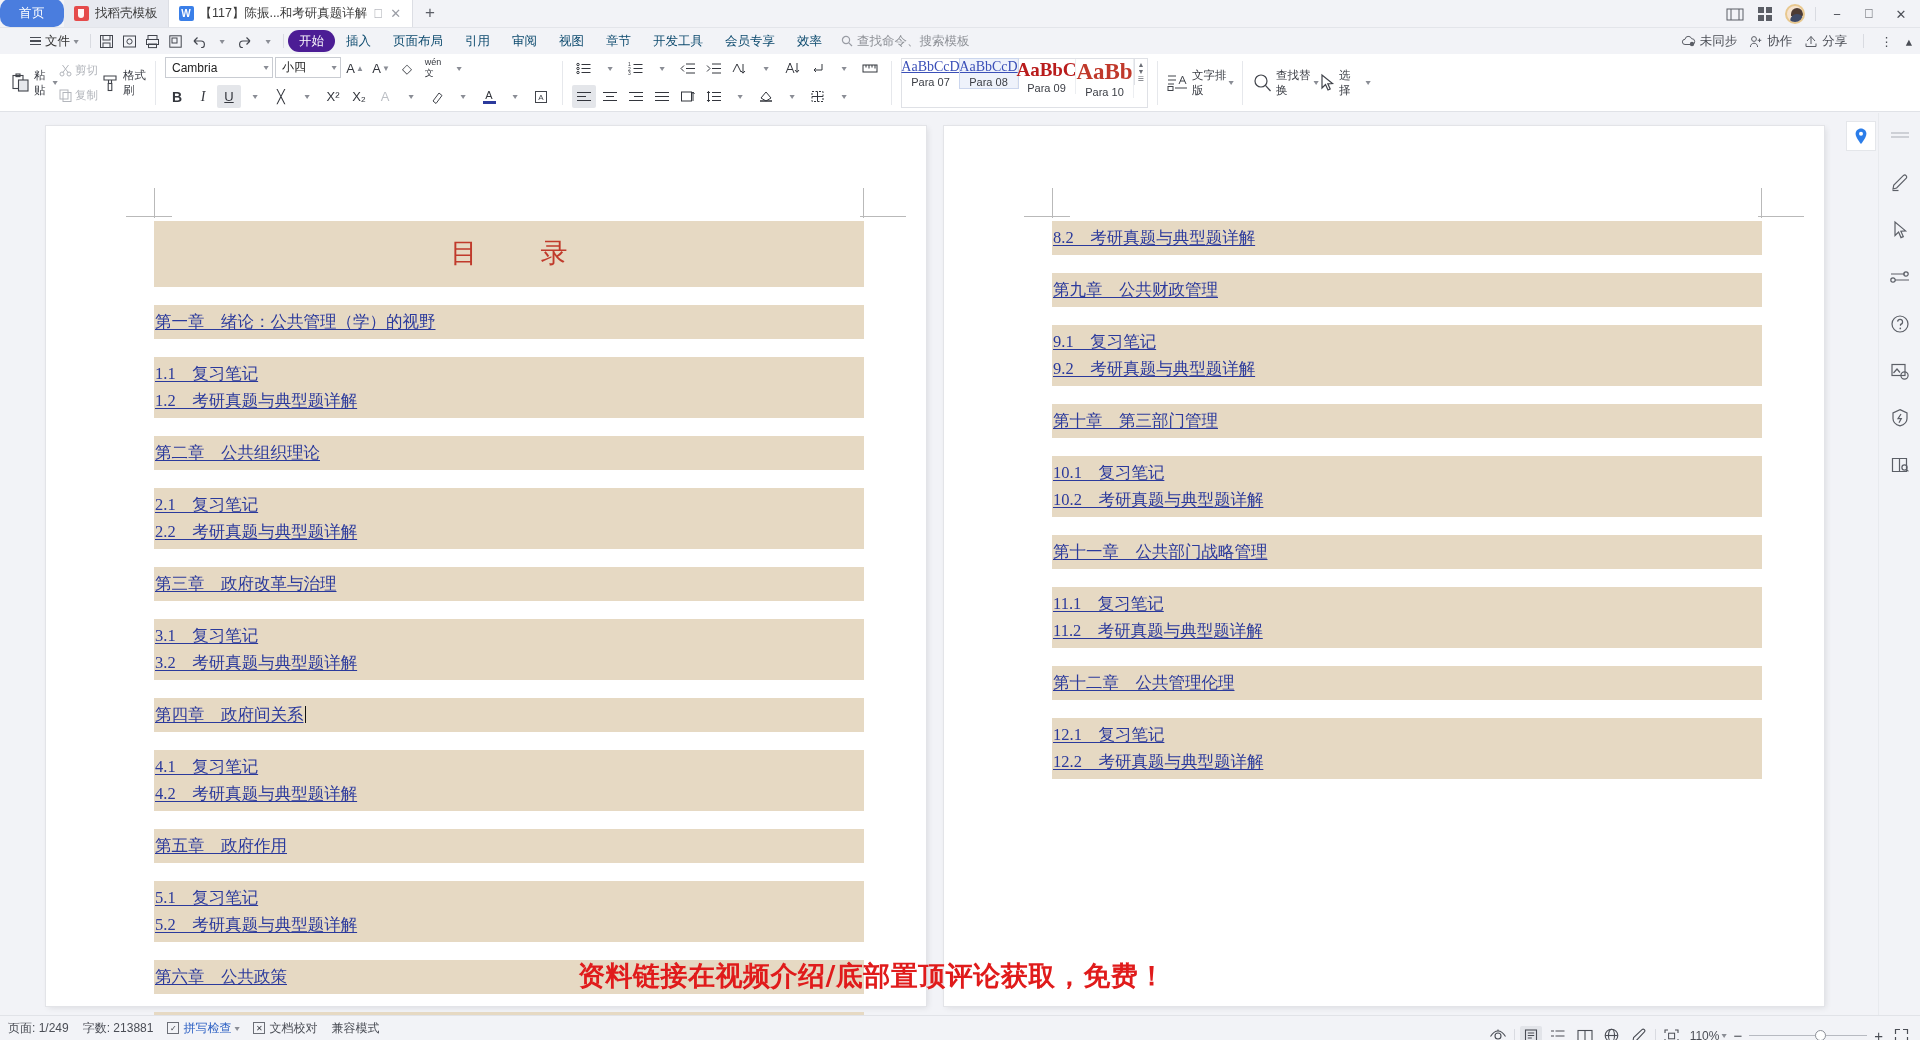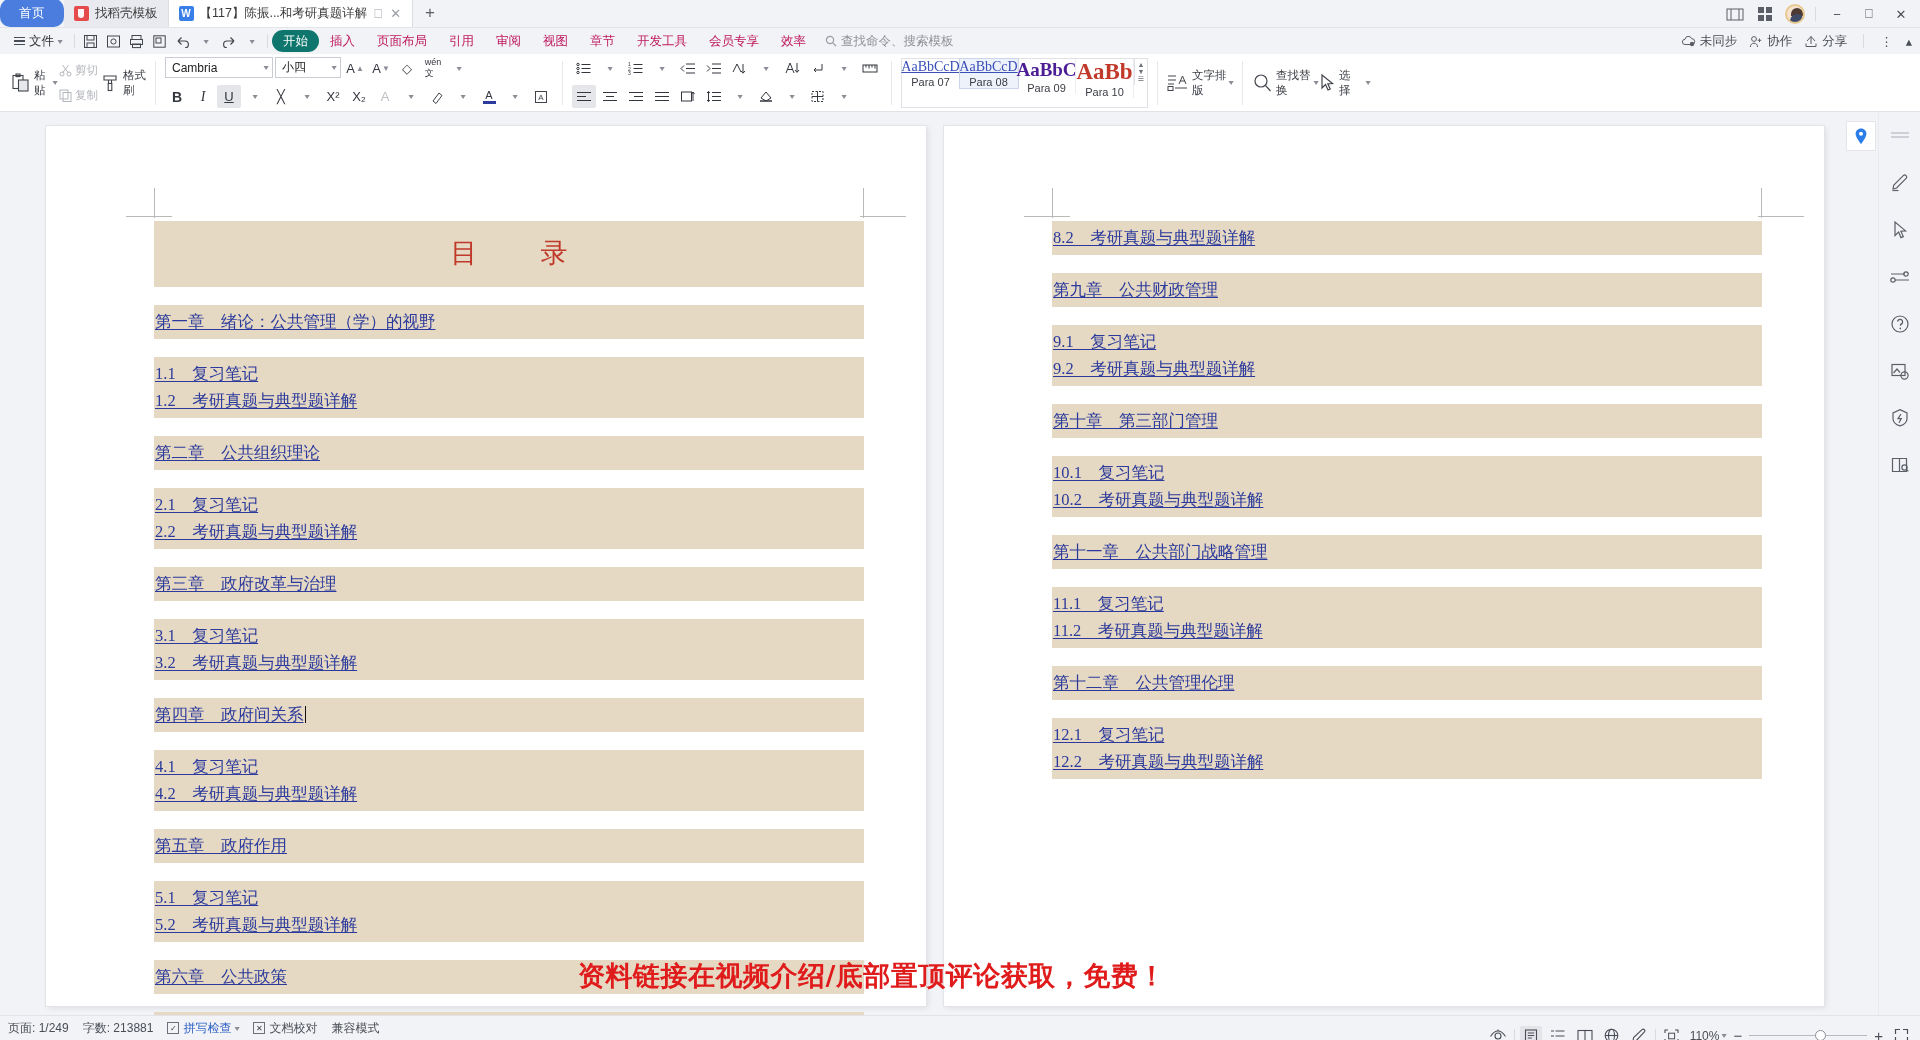--- a/index.html
+++ b/index.html
@@ -44,32 +44,32 @@
   .tb-btn{ width:28px;height:24px;display:flex;align-items:center;justify-content:center;color:#5b5e66;}
   .avatar{ width:20px;height:20px;border-radius:50%;background:#f6e3cf;border:2px solid #e8c88f;
     position:relative; overflow:hidden;}
   .avatar:before{content:"";position:absolute;width:12px;height:8px;background:#4d3b33;border-radius:6px 6px 0 0;left:4px;top:2px;}
   .avatar:after{content:"";position:absolute;width:14px;height:8px;background:#3f4a66;border-radius:7px 7px 0 0;left:3px;bottom:0;}
   .wbtn{ width:30px;height:24px;display:flex;align-items:center;justify-content:center;color:#4c4f57;font-size:13px;}
 
   
   .menubar{
     height:26px; background:#f2f3f7; display:flex; align-items:center;
-    position:relative; padding-left:6px; gap:0;
+    position:relative; padding-left:22px; gap:0;
   }
   .mfile{ display:flex;align-items:center;gap:4px;padding:0 8px;height:22px;font-size:12.5px;color:#333;}
   .hamb{ display:inline-block;width:11px;height:9px;position:relative;}
   .hamb i{position:absolute;left:0;width:11px;height:1.4px;background:#4a4d55;}
   .hamb i:nth-child(1){top:0}.hamb i:nth-child(2){top:3.8px}.hamb i:nth-child(3){top:7.6px}
   .caret{ font-size:8px;color:#8a8d95; transform:scaleX(1.3);}
   .qicon{ width:23px;height:22px;display:flex;align-items:center;justify-content:center;color:#43464e;}
   .qsep{ width:1px;height:14px;background:#d9dbe1;margin:0 4px;}
-  .mtab{ height:22px;padding:0 11px;display:flex;align-items:center;font-size:12.5px;color:#be185d;
+  .mtab{ height:22px;padding:0 11px;display:flex;align-items:center;font-size:12.5px;color:#0c4a6e;
      border-radius:11px;white-space:nowrap;}
-  .mtab.active{ background:#0f766e;color:#fff;font-weight:normal;}
+  .mtab.active{ background:#4c1d95;color:#fff;font-weight:normal;}
   .msearch{ display:flex;align-items:center;gap:4px;color:#8d9096;font-size:12.5px;margin-left:8px;}
   .menu-right{ position:absolute;right:8px;top:0;height:26px;display:flex;align-items:center;gap:12px;font-size:12.5px;color:#4a4d55;}
   .menu-right .mr{display:flex;align-items:center;gap:4px;}
 
   
   .ribbon{
     height:58px; background:#fff; border-bottom:1px solid #e0e2e7;
     display:flex; align-items:center; padding-left:6px; position:relative;
   }
   .rgroup{ display:flex; align-items:center; height:56px; padding:0 5px; position:relative;}
@@ -597,21 +597,21 @@
     <div class="stylebox">
       <div class="styleitem">
         <span class="sp" style="color:#3a4fb8;font-size:14px;text-decoration:underline;">AaBbCcD</span>
         <span class="sn">Para 07</span>
       </div>
       <div class="styleitem sel">
         <span class="sp" style="color:#3a4fb8;font-size:14px;text-decoration:underline;">AaBbCcD</span>
         <span class="sn">Para 08</span>
       </div>
       <div class="styleitem">
-        <span class="sp" style="color:#4c1d95;font-size:19px;font-weight:bold;">AaBbC</span>
+        <span class="sp" style="color:#b91c1c;font-size:19px;font-weight:bold;">AaBbC</span>
         <span class="sn">Para 09</span>
       </div>
       <div class="styleitem">
         <span class="sp" style="color:#c0392b;font-size:23px;font-weight:bold;">AaBb</span>
         <span class="sn">Para 10</span>
       </div>
       <div class="stylenav">
         <span>▲</span>
         <span>▼</span>
         <span>☰</span>

